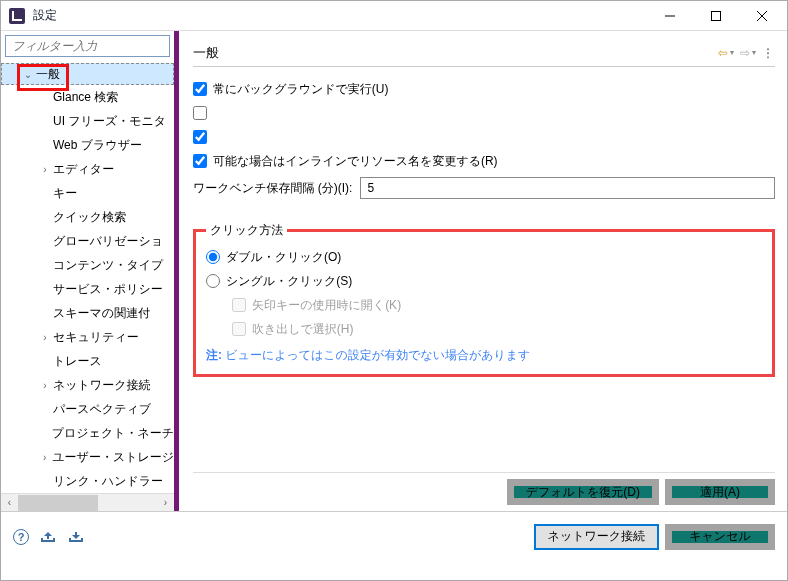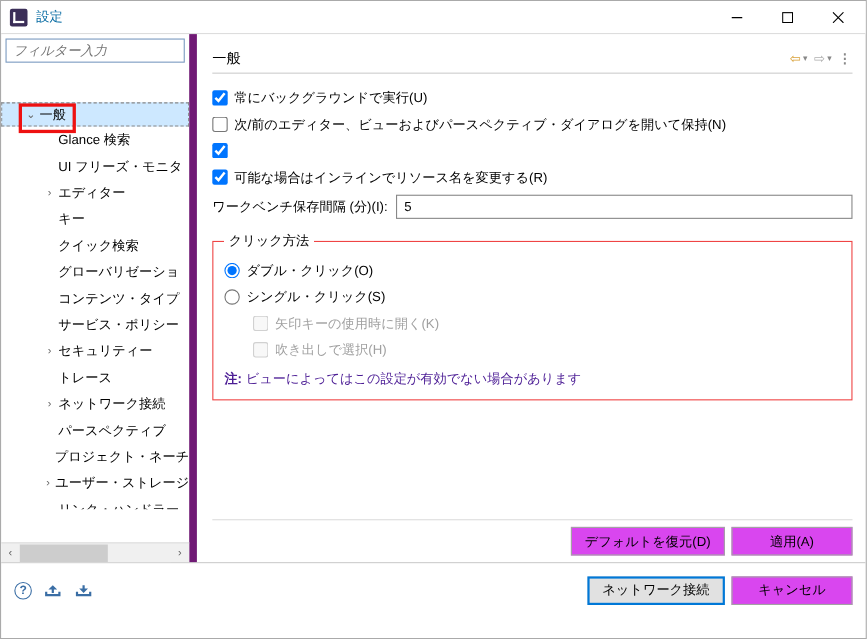--- a/index.html
+++ b/index.html
@@ -1,25 +1,25 @@
 <!DOCTYPE html>
 <html><head>
 <meta charset="utf-8">
 <style>
 * { box-sizing: border-box; margin: 0; padding: 0; font-family: "Meiryo UI", "Yu Gothic UI", "MS Gothic", sans-serif; font-size: 12px; }
 body { background: #fff; width: 788px; height: 581px; overflow: hidden; border: 1px solid #aaa; }
 
 .titlebar { height: 30px; display: flex; align-items: center; padding: 0 2px 0 8px; border-bottom: 1px solid #ddd; background: #fff; }
 .titlebar .app-icon { width: 16px; height: 16px; background: #3b2e58; border-radius: 2px; position: relative; margin-right: 8px; }
 .titlebar .app-icon::after { content: ""; position: absolute; inset: 3px; border: 2px solid #fff; border-top: none; border-right: none; }
-.titlebar .title { flex: 1; color: #0369a1; }
+.titlebar .title { flex: 1; color: #0f172a; }
 .titlebar .winbtn { width: 46px; height: 30px; display: flex; align-items: center; justify-content: center; color: #000; cursor: default; }
 
 .main { display: flex; height: 480px; }
-.sidebar { width: 178px; border-right: 7px solid #701a75; display: flex; flex-direction: column; gap: 30px; }
+.sidebar { width: 178px; border-right: 5px solid #701a75; display: flex; flex-direction: column; }
 .filter { margin: 4px; }
 .filter input { width: 100%; height: 22px; padding: 2px 6px; border: 1px solid #7a9ac0; color: #888; background: #fff; font-style: italic; }
 .tree { flex: 1; overflow: hidden; padding-top: 2px; position: relative; }
 .tree-item { display: flex; align-items: center; height: 24px; white-space: nowrap; color: #000; padding-left: 4px; }
 .indent1 { padding-left: 20px; }
 .indent2 { padding-left: 38px; }
 .expander { width: 12px; display: inline-flex; justify-content: center; color: #666; font-size: 10px; margin-right: 2px; }
 .selected { background: #cde8ff; border: 1px dashed #888; padding-top:0; padding-bottom:0; height:22px; }
 .highlight-box { position: absolute; border: 3px solid #e11; pointer-events: none; }
 .hscroll { height: 18px; background: #f0f0f0; display: flex; align-items: center; border-top: 1px solid #ddd; }
@@ -37,29 +37,29 @@
 .tiny-down { font-size:8px; color:#888; margin-left:2px; }
 .dots-icon { letter-spacing:1px; font-weight:bold; color:#888; }
 
 .checkline { display: flex; align-items: center; height: 24px; gap: 6px; }
 .checkline input[type=checkbox] { width: 14px; height: 14px; }
 .checkline.indent { padding-left: 26px; }
 .checkline.disabled { color: #a0a0a0; }
 .rowinput { display: flex; align-items: center; gap: 8px; margin: 4px 0 8px 0; justify-content: center; }
 .rowinput input[type=text] { flex:1; height: 22px; border: 1px solid #888; padding: 2px 6px; background:#fff; }
 
-fieldset { border: 1px solid #ef4444; padding: 6px 10px 10px 10px; margin-top: 4px; }
+fieldset { border: 3px solid #ef4444; padding: 6px 10px 10px 10px; margin-top: 15px; }
 fieldset legend { padding: 0 4px; color:#000; }
 .radioline { display: flex; align-items: center; height: 24px; gap: 6px; }
 .radioline input[type=radio] { width:14px; height:14px; }
-.note { margin-top: 6px; color:#4c1d95; }
+.note { margin-top: 6px; color:#3b82f6; }
 .note b { font-weight: bold; }
 
 .content-buttons { margin-top: 10px; display:flex; justify-content:flex-end; gap:6px; border-top:1px solid #ddd; padding-top:6px; }
-.btn { min-width: 110px; height: 26px; background: #d946ef; border: 1px solid #a3a3a3; display:inline-flex; align-items:center; justify-content:center; padding: 0 12px; cursor:default; }
+.btn { min-width: 110px; height: 26px; background: #0f766e; border: 7px solid #a3a3a3; display:inline-flex; align-items:center; justify-content:center; padding: 0 12px; cursor:default; }
 .btn.primary { background:#e1e1e1; border:2px solid #0078d7; }
 
 .footer { height: 50px; border-top: 1px solid #ccc; display:flex; align-items:center; padding: 0 12px; gap:10px; }
 .footer .left { display:flex; gap:10px; align-items:center; }
 .footer .right { margin-left:auto; display:flex; gap:6px; }
 .icon-q { width:16px;height:16px;border:1.5px solid #3a6ea5;border-radius:50%;color:#3a6ea5;display:flex;align-items:center;justify-content:center;font-size:11px;font-weight:bold; }
 .icon-io { width:18px;height:14px; color:#3a6ea5; }
 </style>
 </head>
 <body>
@@ -98,20 +98,24 @@
         </div>
         <div class="tree-item indent2">
           <span class="expander"></span>
           <span>Glance 検索</span>
         </div>
         <div class="tree-item indent2">
           <span class="expander"></span>
           <span>UI フリーズ・モニタ</span>
         </div>
         <div class="tree-item indent2">
+          <span class="expander"></span>
+          <span>Web ブラウザー</span>
+        </div>
+        <div class="tree-item indent2">
           <span class="expander">›</span>
           <span>エディター</span>
         </div>
         <div class="tree-item indent2">
           <span class="expander"></span>
           <span>キー</span>
         </div>
         <div class="tree-item indent2">
           <span class="expander"></span>
           <span>クイック検索</span>
@@ -120,20 +124,24 @@
           <span class="expander"></span>
           <span>グローバリゼーショ</span>
         </div>
         <div class="tree-item indent2">
           <span class="expander"></span>
           <span>コンテンツ・タイプ</span>
         </div>
         <div class="tree-item indent2">
           <span class="expander"></span>
           <span>サービス・ポリシー</span>
+        </div>
+        <div class="tree-item indent2">
+          <span class="expander"></span>
+          <span>スキーマの関連付</span>
         </div>
         <div class="tree-item indent2">
           <span class="expander">›</span>
           <span>セキュリティー</span>
         </div>
         <div class="tree-item indent2">
           <span class="expander"></span>
           <span>トレース</span>
         </div>
         <div class="tree-item indent2">
@@ -175,21 +183,20 @@
         <span class="dots-icon">⋮</span>
       </div>
     </div>
 
     <div class="checkline">
       <input type="checkbox" checked="" style="">
       <span>常にバックグラウンドで実行(U)</span>
     </div>
     <div class="checkline">
       <input type="checkbox" style="">
-      <span>次/前のエディター、ビューおよびパースペクティブ・ダイアログを開いて保持(N)</span>
     </div>
     <div class="checkline">
       <input type="checkbox" checked="" style="">
     </div>
     <div class="checkline">
       <input type="checkbox" checked="" style="">
       <span>可能な場合はインラインでリソース名を変更する(R)</span>
     </div>
 
     <div class="rowinput">

